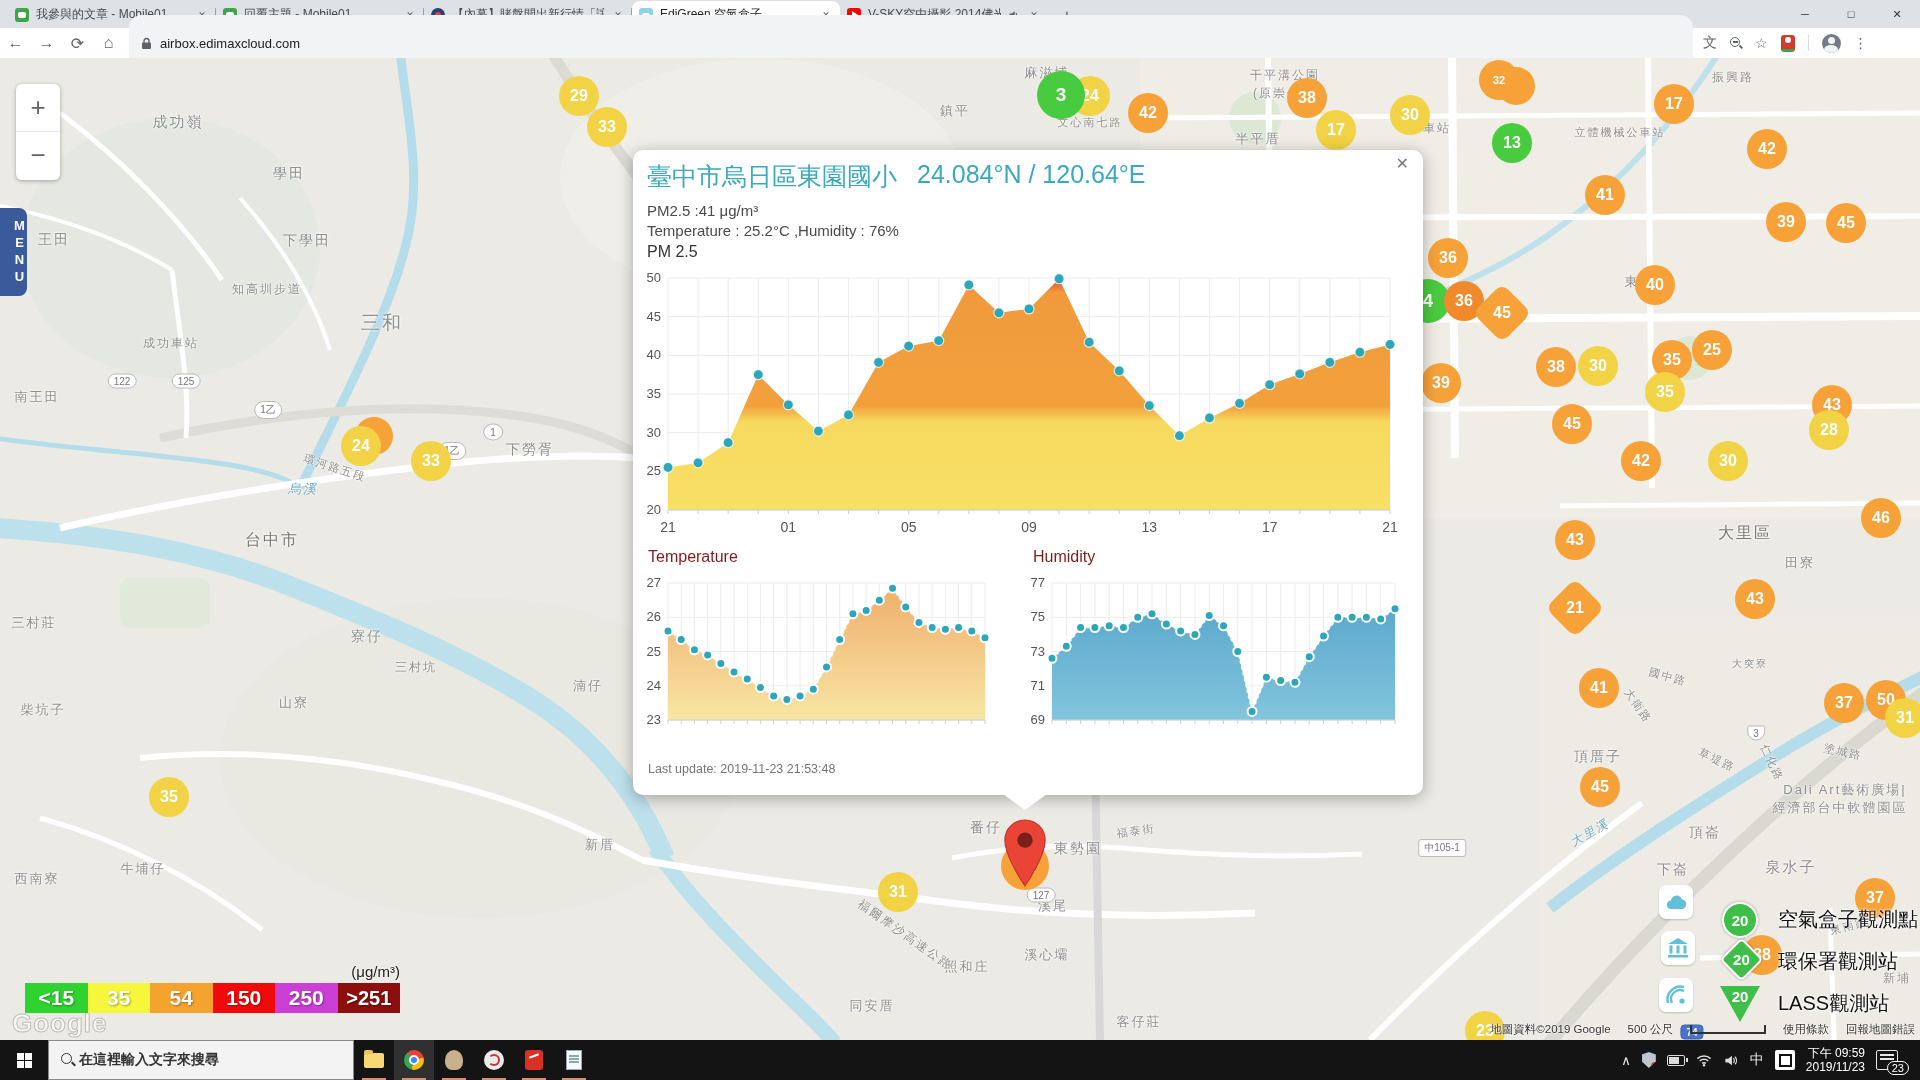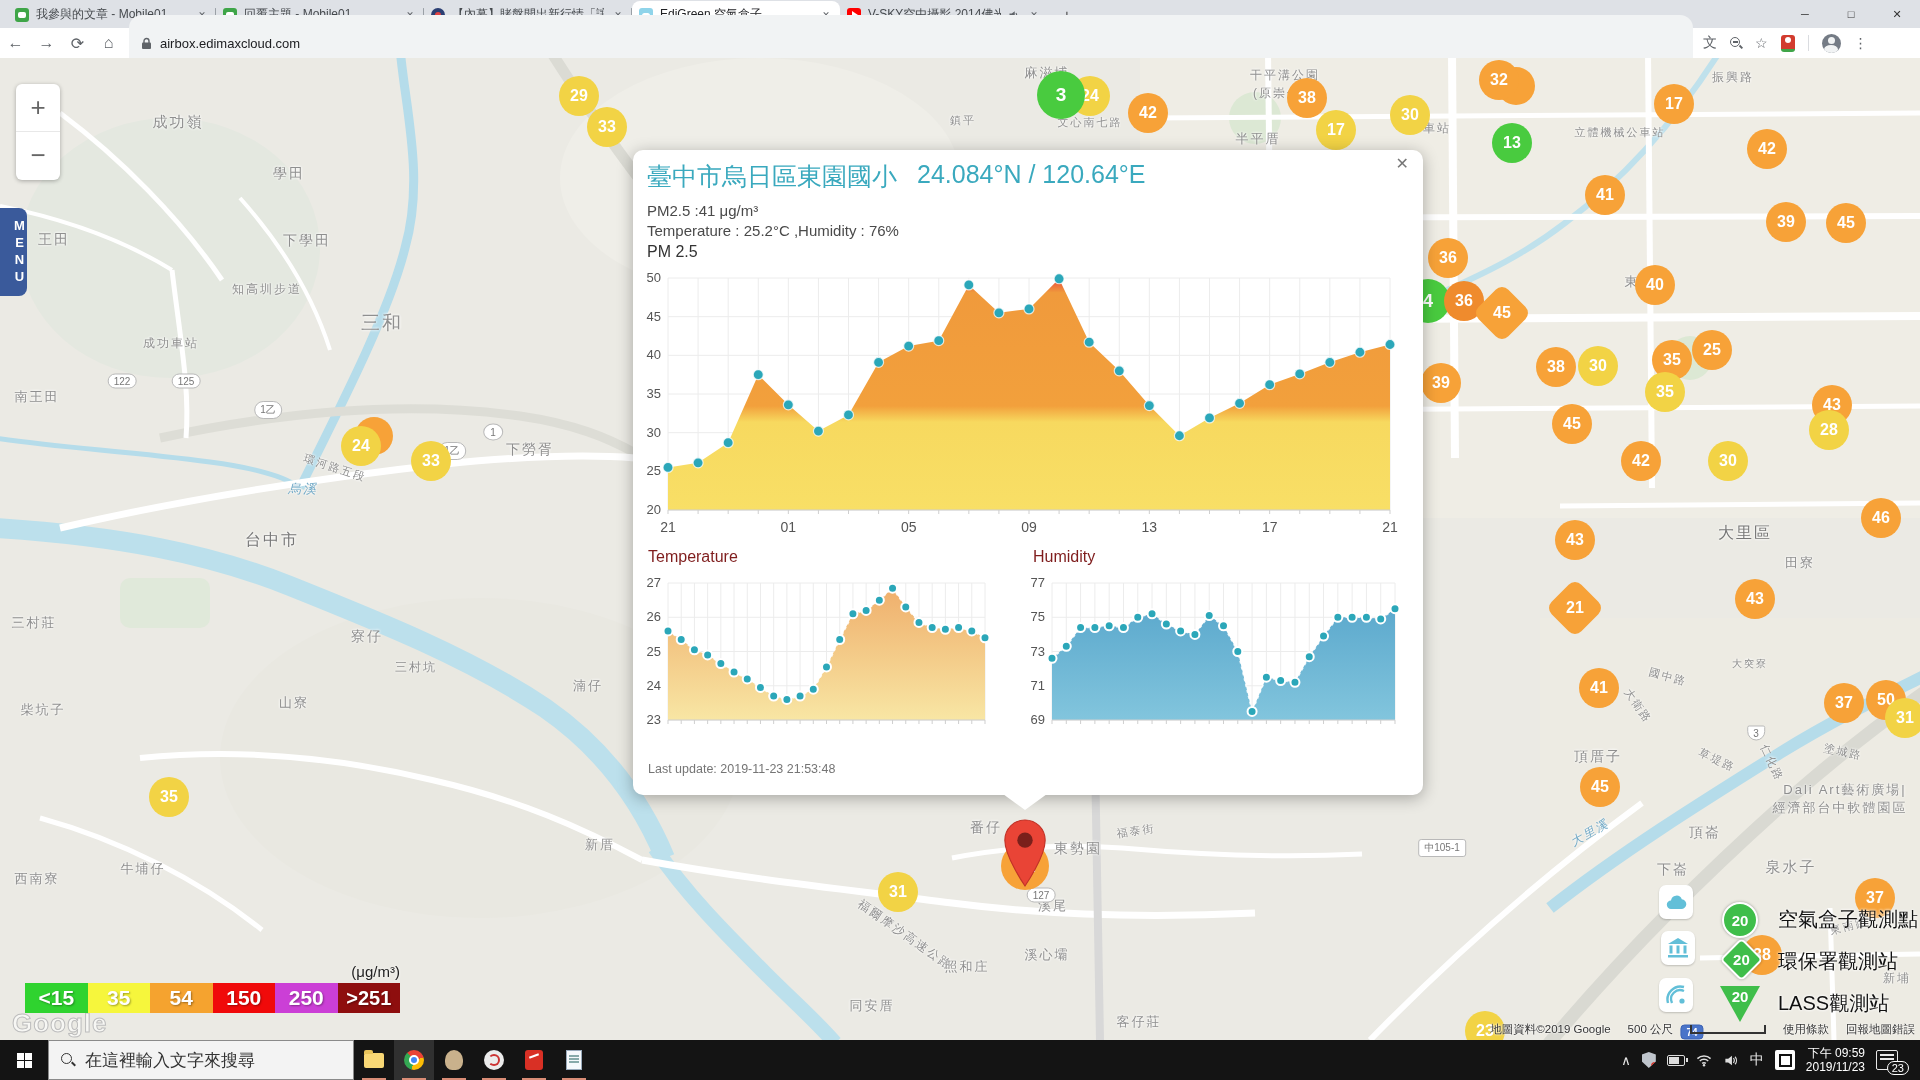--- a/index.html
+++ b/index.html
@@ -86,21 +86,21 @@
   .p-line{position:absolute;left:14px;font-size:15px;color:#4A4A4A;}
   .p-sub{position:absolute;font-size:16px;color:#7f1d1d;}
   .p-upd{position:absolute;left:15px;top:612px;font-size:12.5px;color:#757575;}
   .chart{position:absolute;}
 
   
   .taskbar{position:absolute;left:0;top:1040px;width:1920px;height:40px;background:#141414;display:flex;align-items:center;color:#ddd;}
   .tb-start{width:48px;height:40px;display:flex;align-items:center;justify-content:center;}
   .winlogo{width:15px;height:15px;display:grid;grid-template-columns:7px 7px;grid-template-rows:7px 7px;gap:1px;}
   .winlogo i{background:#fff;}
-  .tb-search{width:306px;height:40px;background:#F3F3F3;border:1px solid #8A8A8A;display:flex;align-items:center;gap:10px;padding:0 12px;box-sizing:border-box;color:#333;font-size:17px;}
+  .tb-search{width:306px;height:40px;background:#F3F3F3;border:1px solid #8A8A8A;display:flex;align-items:center;gap:4px;padding:0 12px;box-sizing:border-box;color:#333;font-size:14px;font-weight:bold;}
   .mag{position:relative;width:14px;height:14px;flex:0 0 auto;}
   .mag::before{content:"";position:absolute;left:0;top:0;width:9px;height:9px;border:1.6px solid #333;border-radius:50%;}
   .mag::after{content:"";position:absolute;left:10px;top:10px;width:5px;height:2px;background:#333;transform:rotate(45deg);}
   .tb-icons{display:flex;}
   .tbi{position:relative;width:40px;height:40px;display:flex;align-items:center;justify-content:center;}
   .tbi::after{content:"";position:absolute;bottom:0;left:8px;width:24px;height:2px;background:#D98C76;}
   .tbi.active{background:rgba(255,255,255,.12);}
   .ic-folder{width:20px;height:15px;background:#F8D775;border-radius:2px;position:relative;}
   .ic-folder::before{content:"";position:absolute;top:-3px;left:0;width:9px;height:4px;background:#E8C35A;border-radius:2px 2px 0 0;}
   .ic-chrome{width:20px;height:20px;border-radius:50%;background:conic-gradient(from -45deg,#EA4335 0 120deg,#FBBC05 0 240deg,#34A853 0 360deg);position:relative;}
@@ -268,21 +268,21 @@
         <div class="maplabel" style="left: 905px; top: 877px; font-size: 12px; transform: translate(-50%, -50%) rotate(35deg);">福爾摩沙高速公路</div>
         <div class="maplabel" style="left: 872px; top: 948px; font-size: 13px; transform: translate(-50%, -50%);">同安厝</div>
         <div class="maplabel" style="left: 967px; top: 909px; font-size: 13px; transform: translate(-50%, -50%);">照和庄</div>
         <div class="maplabel" style="left: 1047px; top: 897px; font-size: 13px; transform: translate(-50%, -50%);">溪心壩</div>
         <div class="maplabel" style="left: 1139px; top: 964px; font-size: 13px; transform: translate(-50%, -50%);">客仔莊</div>
         <div class="maplabel" style="left: 1053px; top: 848px; font-size: 13px; transform: translate(-50%, -50%);">溪尾</div>
         <div class="maplabel" style="left: 986px; top: 770px; font-size: 14px; transform: translate(-50%, -50%);">番仔</div>
         <div class="maplabel" style="left: 1078px; top: 791px; font-size: 14px; transform: translate(-50%, -50%);">東勢園</div>
         <div class="maplabel" style="left: 1136px; top: 773px; font-size: 11px; transform: translate(-50%, -50%) rotate(-8deg);">福泰街</div>
         <div class="maplabel" style="left: 1047px; top: 15px; font-size: 13px; transform: translate(-50%, -50%);">麻滋埔</div>
-        <div class="maplabel" style="left: 955px; top: 62px; font-size: 11px; transform: translate(-50%, -50%); margin-left: 8px;">鎮平</div>
+        <div class="maplabel" style="left: 955px; top: 53px; font-size: 13px; transform: translate(-50%, -50%);">鎮平</div>
         <div class="maplabel" style="left: 1090px; top: 64px; font-size: 11px; transform: translate(-50%, -50%);">文心南七路</div>
         <div class="maplabel" style="left: 1285px; top: 17px; font-size: 12px; transform: translate(-50%, -50%);">干平溝公園</div>
         <div class="maplabel" style="left: 1280px; top: 35px; font-size: 12px; transform: translate(-50%, -50%);">(原崇倫)</div>
         <div class="maplabel" style="left: 1258px; top: 81px; font-size: 13px; transform: translate(-50%, -50%);">半平厝</div>
         <div class="maplabel" style="left: 1437px; top: 70px; font-size: 12px; transform: translate(-50%, -50%);">車站</div>
         <div class="maplabel" style="left: 1733px; top: 19px; font-size: 12px; transform: translate(-50%, -50%);">振興路</div>
         <div class="maplabel" style="left: 1620px; top: 74px; font-size: 11px; transform: translate(-50%, -50%);">立體機械公車站</div>
         <div class="maplabel" style="left: 1647px; top: 224px; font-size: 13px; transform: translate(-50%, -50%);">東勢巷</div>
         <div class="maplabel" style="left: 1745px; top: 475px; font-size: 16px; color: rgb(119, 119, 119); transform: translate(-50%, -50%);">大里區</div>
         <div class="maplabel" style="left: 1800px; top: 505px; font-size: 13px; transform: translate(-50%, -50%);">田寮</div>
@@ -335,21 +335,21 @@
         </div>
         <div class="mk c-y" style="height: 40px; width: 40px; left: 1316px; top: 52px; font-size: 16px;">
           <span>17</span>
         </div>
         <div class="mk c-y" style="height: 40px; width: 40px; left: 1390px; top: 37px; font-size: 16px;">
           <span>30</span>
         </div>
         <div class="mk c-o" style="height: 38px; width: 38px; left: 1497px; top: 9px; font-size: 16px;">
           <span></span>
         </div>
-        <div class="mk c-o" style="height: 40px; width: 40px; left: 1479px; top: 2px; font-size: 16px;">
+        <div class="mk c-o" style="height: 40px; width: 40px; left: 1479px; top: 2px; font-size: 11px;">
           <span>32</span>
         </div>
         <div class="mk c-g" style="height: 40px; width: 40px; left: 1492px; top: 65px; font-size: 16px;">
           <span>13</span>
         </div>
         <div class="mk c-o" style="height: 40px; width: 40px; left: 1654px; top: 26px; font-size: 16px;">
           <span>17</span>
         </div>
         <div class="mk c-o" style="height: 40px; width: 40px; left: 1747px; top: 71px; font-size: 16px;">
           <span>42</span>

